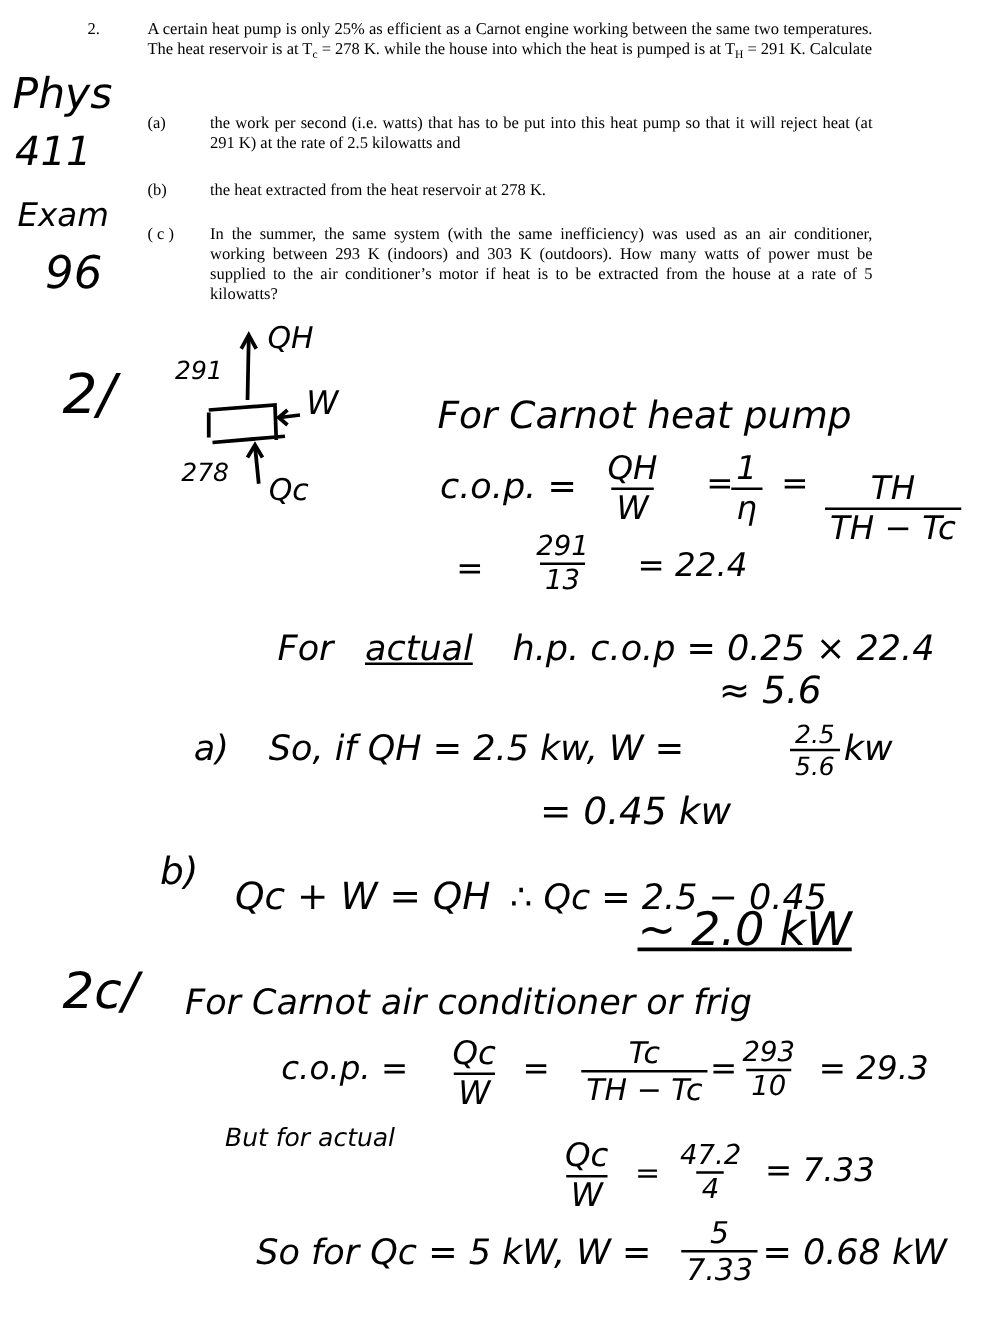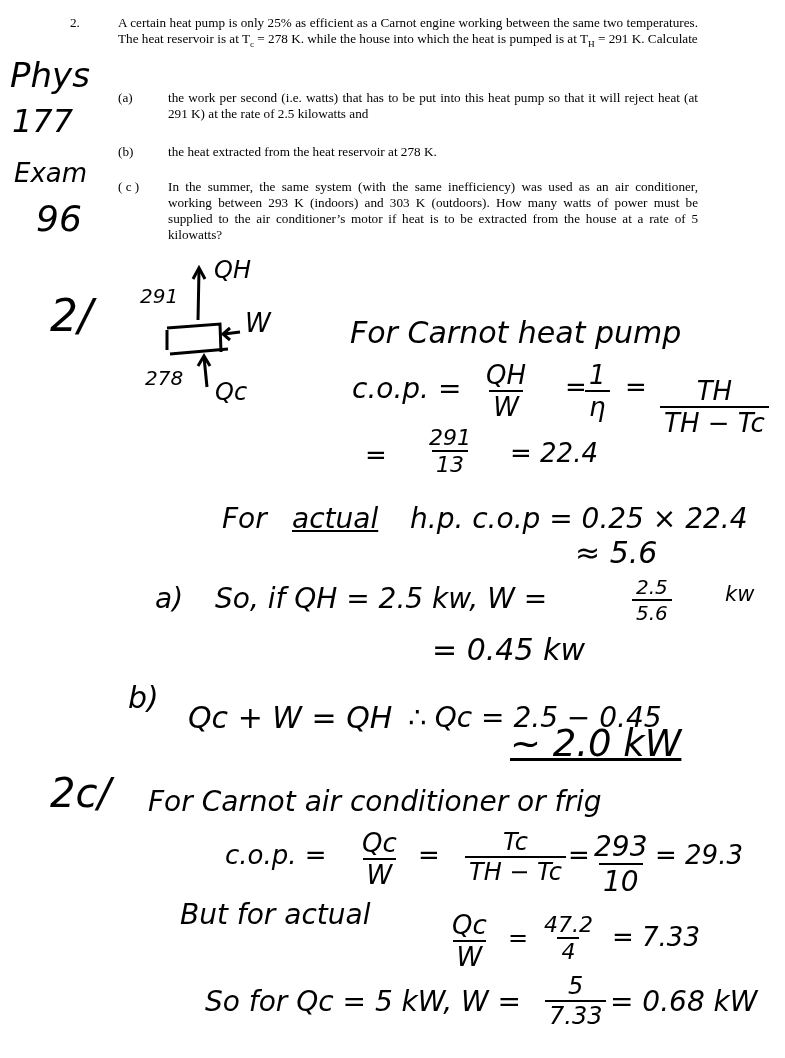--- a/index.html
+++ b/index.html
@@ -22,21 +22,21 @@
 <div class="printed qtext"><span>A certain heat pump is only 25% as efficient as a Carnot engine working between the same two temperatures.  The heat reservoir is at T</span><sub>c</sub><span> = 278 K. while the house into which the heat is pumped is at T</span><sub>H</sub><span> = 291 K.  Calculate</span></div>
 
 <div class="part-label" style="top:90px">(a)</div>
 <div class="part-text" style="top:90px">the work per second (i.e. watts) that has to be put into this heat pump so that it will reject heat (at 291 K) at the rate of 2.5 kilowatts and</div>
 <div class="part-label" style="top:144px">(b)</div>
 <div class="part-text" style="top:144px">the heat extracted from the heat reservoir at 278 K.</div>
 <div class="part-label" style="top:179px">( c )</div>
 <div class="part-text" style="top:179px">In the summer, the same system (with the same inefficiency) was used as an air conditioner, working between 293 K (indoors) and 303 K (outdoors).  How many watts of power must be supplied to the air conditioner’s motor if heat is to be extracted from the house at a rate of 5 kilowatts?</div>
 
 <div class="hw" style="left:10px;top:55px;font-size:34px;">Phys</div>
-<div class="hw" style="left:12px;top:102px;font-size:32px;">177</div>
+<div class="hw" style="left:12px;top:102px;font-size:32px;">411</div>
 <div class="hw" style="left:14px;top:158px;font-size:26px;">Exam</div>
 <div class="hw" style="left:36px;top:198px;font-size:36px;">96</div>
 
 <div class="hw" style="left:50px;top:290px;font-size:44px;">2/</div>
 <div class="hw" style="left:50px;top:770px;font-size:40px;">2c/</div>
 
 <svg style="position:absolute;left:150px;top:262px" width="140" height="140">
   <line x1="48" y1="58" x2="49" y2="8" stroke="#000" stroke-width="3"></line>
   <polyline points="43,17 49,6 55,17" fill="none" stroke="#000" stroke-width="3"></polyline>
   <path d="M17 68 L17 88 M17 66 L70 62 L71 90 M20 92 L78 87" fill="none" stroke="#000" stroke-width="3"></path>
@@ -78,47 +78,47 @@
 <div class="hw" style="left:292px;top:502px;font-size:28px;text-decoration:underline;">actual</div>
 <div class="hw" style="left:410px;top:502px;font-size:28px;">h.p. c.o.p = 0.25 × 22.4</div>
 <div class="hw" style="left:575px;top:535px;font-size:30px;">≈ 5.6</div>
 
 <div class="hw" style="left:155px;top:582px;font-size:28px;">a)</div>
 <div class="hw" style="left:215px;top:582px;font-size:28px;">So, if QH = 2.5 kw,  W =</div>
 <div class="frac" style="left:632px;top:575px;font-size:20px;">
     <span class="num">2.5</span>
     <span class="den">5.6</span>
   </div>
-<div class="hw" style="left:725px;top:582px;font-size:21px;text-align:center;">kw</div>
+<div class="hw" style="left:675px;top:582px;font-size:28px;text-align:center;">kw</div>
 <div class="hw" style="left:432px;top:632px;font-size:30px;">= 0.45 kw</div>
 
 <div class="hw" style="left:128px;top:680px;font-size:30px;">b)</div>
 <div class="hw" style="left:188px;top:680px;font-size:30px;margin-top:20px;">Qc + W = QH</div>
 <div class="hw" style="left:408px;top:685px;font-size:28px;margin-top:16px;">∴ Qc = 2.5 − 0.45</div>
 <div class="hw" style="left:510px;top:722px;font-size:37px;text-decoration:underline;">~ 2.0 kW</div>
 
 <div class="hw" style="left:148px;top:785px;font-size:28px;">For Carnot air conditioner or frig</div>
 <div class="hw" style="left:225px;top:840px;font-size:26px;">c.o.p. =</div>
 <div class="frac" style="left:358px;top:828px;font-size:26px;">
     <span class="num">Qc</span>
     <span class="den">W</span>
   </div>
 <div class="hw" style="left:418px;top:840px;font-size:26px;">=</div>
 <div class="frac" style="left:465px;top:828px;font-size:24px;">
     <span class="num">Tc</span>
     <span class="den">TH − Tc</span>
   </div>
 <div class="hw" style="left:568px;top:840px;font-size:26px;">=</div>
-<div class="frac" style="left:590px;top:830px;font-size:28px;">
+<div class="frac" style="left:590px;top:830px;font-size:22px;">
     <span class="num">293</span>
     <span class="den">10</span>
   </div>
 <div class="hw" style="left:655px;top:840px;font-size:26px;font-style:italic;">= 29.3</div>
 
-<div class="hw" style="left:180px;top:898px;font-size:28px;">But for actual</div>
+<div class="hw" style="left:180px;top:898px;font-size:20px;">But for actual</div>
 <div class="frac" style="left:448px;top:910px;font-size:26px;">
     <span class="num">Qc</span>
     <span class="den">W</span>
   </div>
 <div class="hw" style="left:508px;top:924px;font-size:24px;">=</div>
 <div class="frac" style="left:540px;top:912px;font-size:22px;">
     <span class="num">47.2</span>
     <span class="den">4</span>
   </div>
 <div class="hw" style="left:612px;top:922px;font-size:26px;">= 7.33</div>

